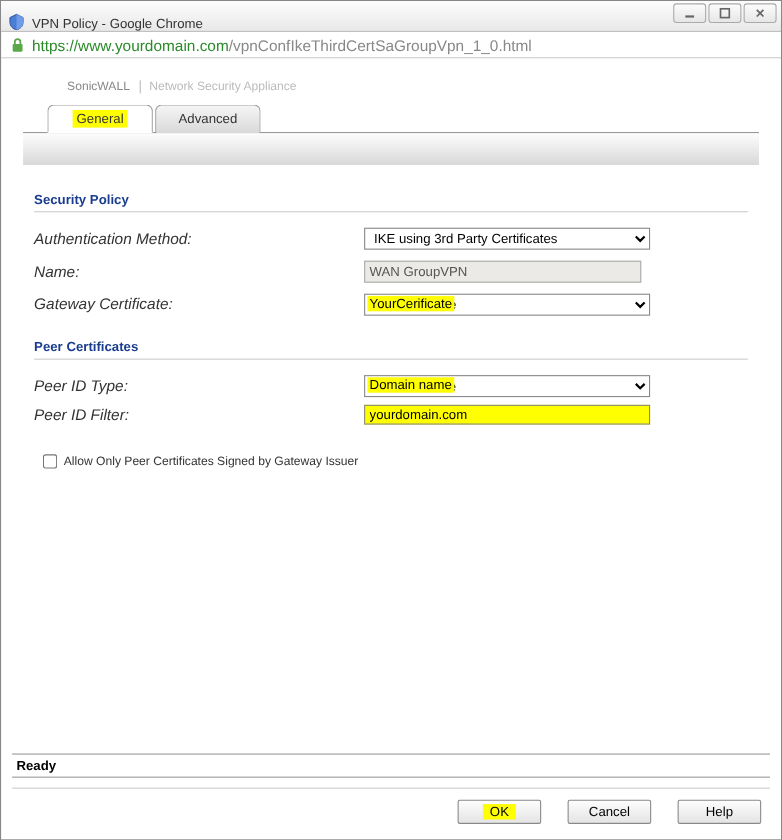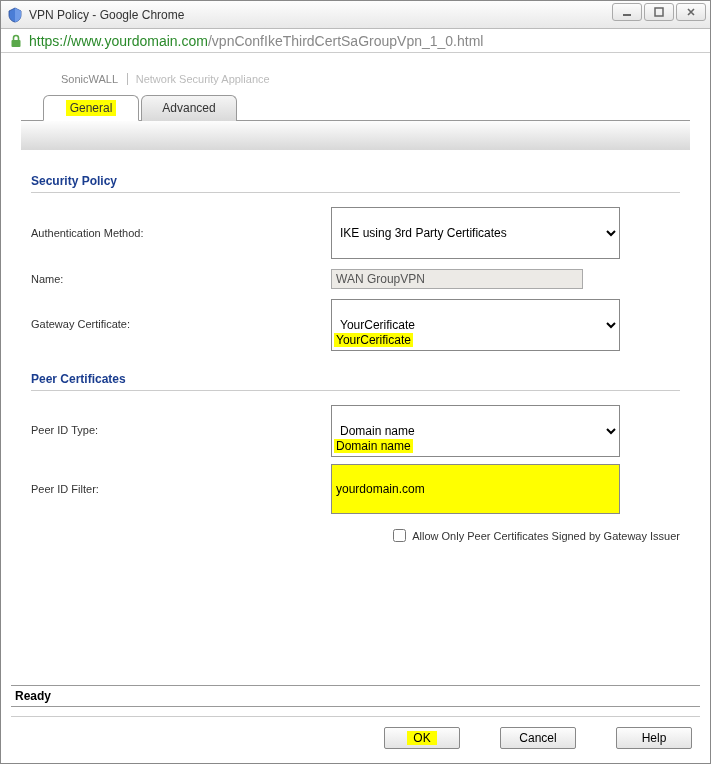--- a/index.html
+++ b/index.html
@@ -12,21 +12,21 @@
     height: 764px;
     border: 1px solid #888;
     position: relative;
     overflow: hidden;
   }
   .titlebar {
     height: 28px;
     background: linear-gradient(#fdfdfd, #e8e8e8);
     border-bottom: 1px solid #bbb;
     display: flex;
-    align-items: center;
+    align-items: flex-end;
     padding: 0 6px;
     position: relative;
   }
   .titlebar .app-icon {
     width: 16px; height: 16px;
     margin-right: 6px;
     display: inline-flex; align-items: center; justify-content: center;
   }
   .titlebar .title-text { color: #333; font-size: 12px; }
   .window-controls {
@@ -109,44 +109,45 @@
     margin-bottom: 14px;
   }
   .form-row {
     display: flex;
     align-items: center;
     margin-bottom: 10px;
   }
   .form-label {
     width: 300px;
     color: #333;
-    font-size: 11px;
+    font-size: 14px;
+    font-style: italic;
   }
   .form-field { flex: 0 0 260px; }
   .form-field select, .form-field input[type=text] {
-    width: 289px;
-    font-size: 12px;
-    padding: 17px 4px;
+    width: 260px;
+    font-size: 12px;
+    padding: 1px 4px;
     border: 1px solid #888;
     background: #fff;
     font-family: inherit;
   }
   .form-field .readonly {
     width: 252px;
     padding: 2px 4px;
     border: 1px solid #aaa;
     background: #eceae6;
     color: #555;
     font-size: 12px;
   }
   .hl { background: #ffff00; }
   .checkbox-row {
     display: flex; align-items: center;
-    margin: 12px 0 0 4px;
-    font-size: 11px; color: #333; justify-content: flex-end;
+    margin: 24px 0 0 4px;
+    font-size: 11px; color: #333;
   }
   .checkbox-row input { margin-right: 6px; }
   .status-bar {
     position: absolute;
     left: 10px; right: 10px; bottom: 56px;
     border-top: 1px solid #999;
     border-bottom: 1px solid #999;
     padding: 3px 4px;
     font-weight: bold;
     font-size: 12px;
@@ -163,21 +164,20 @@
   }
   .btn {
     min-width: 76px;
     padding: 3px 10px;
     border: 1px solid #888;
     background: linear-gradient(#fdfdfd,#e4e4e4);
     font-size: 12px;
     text-align: center;
     cursor: pointer;
     border-radius: 2px;
-    margin-left: 16px;
   }
   .btn .hl { padding: 0 6px; }
 </style>
 </head>
 <body>
 
 <div class="titlebar">
   <span class="app-icon">
     <svg width="16" height="16" viewBox="0 0 16 16">
         <path d="M8 1 L14 4 L14 8 C14 12 11 14.5 8 15 C5 14.5 2 12 2 8 L2 4 Z" fill="#4a7dd6" stroke="#2a4d96" stroke-width="0.8"></path>

